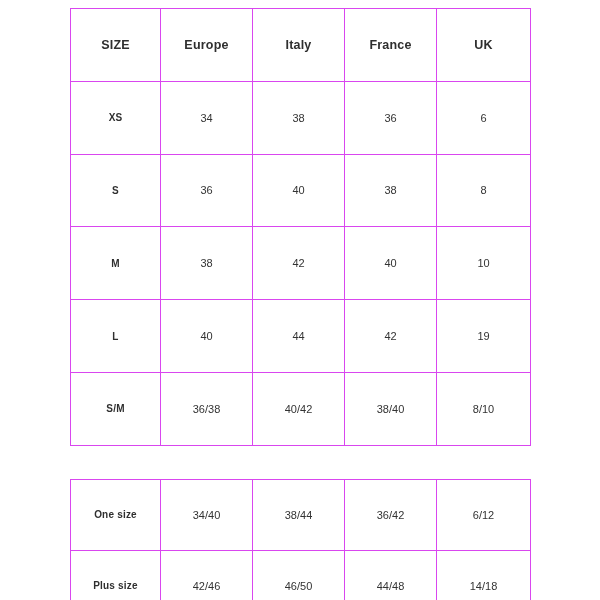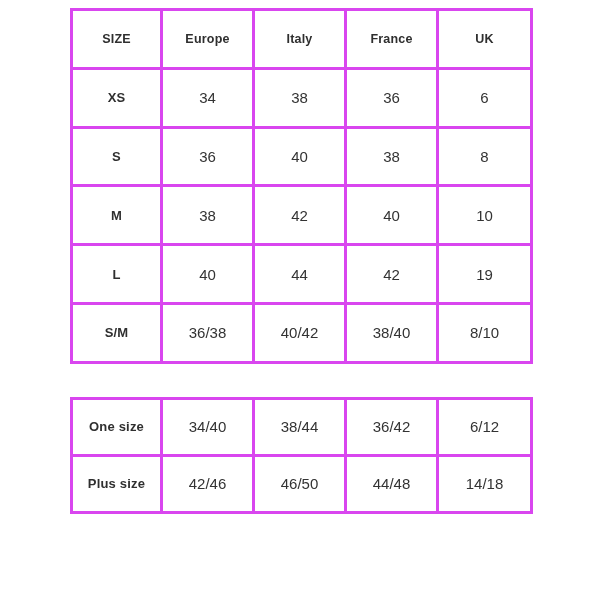--- a/index.html
+++ b/index.html
@@ -26,48 +26,48 @@
     width: 460px;
     table-layout: fixed;
   }
   table.main-table {
     margin-top: 0;
   }
   table.secondary-table {
     margin-top: 33px;
   }
   td, th {
-    border: 3px solid #d946ef;
+    border: 1px solid #d946ef;
     text-align: center;
     vertical-align: middle;
     font-size: 12.5px;
     color: #2f2f2f;
-    padding: 4px;
+    padding: 12px;
     height: 47.8px;
     font-weight: normal;
     margin-top: 41px;
   }
   col.c-size { width: 90px; }
   col.c-eu { width: 92px; }
   col.c-it { width: 92px; }
   col.c-fr { width: 92px; }
   col.c-uk { width: 94px; }
 
   .hdr {
     font-weight: bold;
     font-size: 12.5px;
     letter-spacing: 0.2px;
   }
   .rowlabel {
     font-weight: bold;
-    font-size: 13px;
+    font-size: 10px;
     letter-spacing: 0.2px;
   }
   .val {
-    font-size: 15px;
+    font-size: 11px;
     color: #333333;
   }
   table.secondary-table td {
     height: 46px;
     text-align: center;
   }
 </style>
 </head>
 <body>
 

